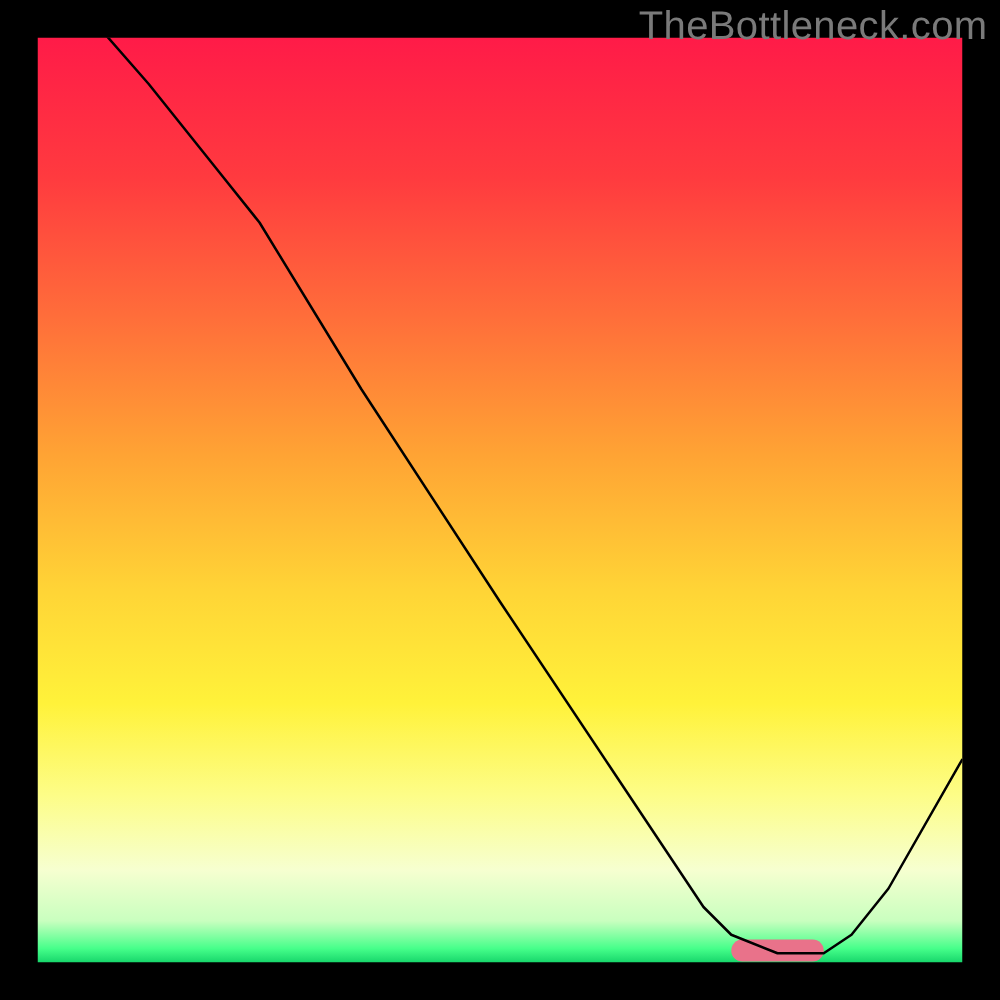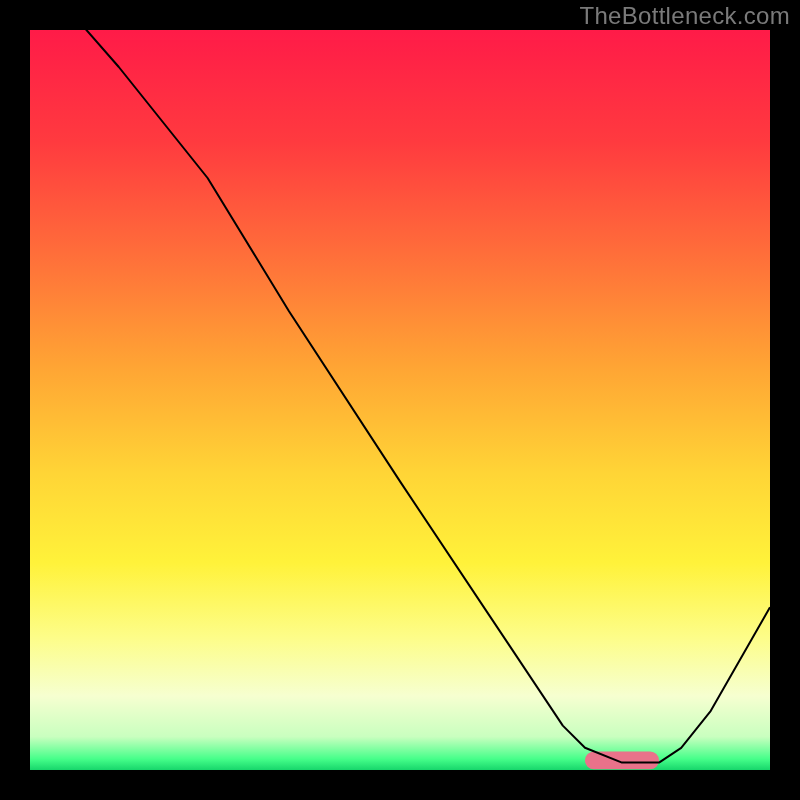--- a/index.html
+++ b/index.html
@@ -14,21 +14,21 @@
   .frame {
     position: absolute;
     inset: 0;
     background: #000;
   }
   .watermark {
     position: absolute;
     top: 2px;
     right: 10px;
     color: #7a7a7a;
-    font-size: 24px;
+    font-size: 32px;
     font-weight: 500;
     letter-spacing: 0.3px;
     z-index: 10;
   }
   .plot-outer {
     position: absolute;
     left: 30px;
     top: 30px;
     width: 740px;
     height: 740px;

